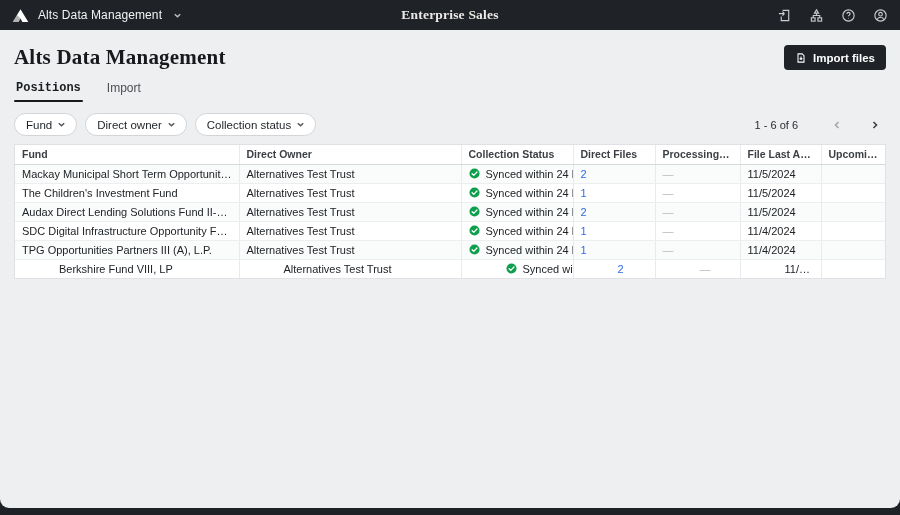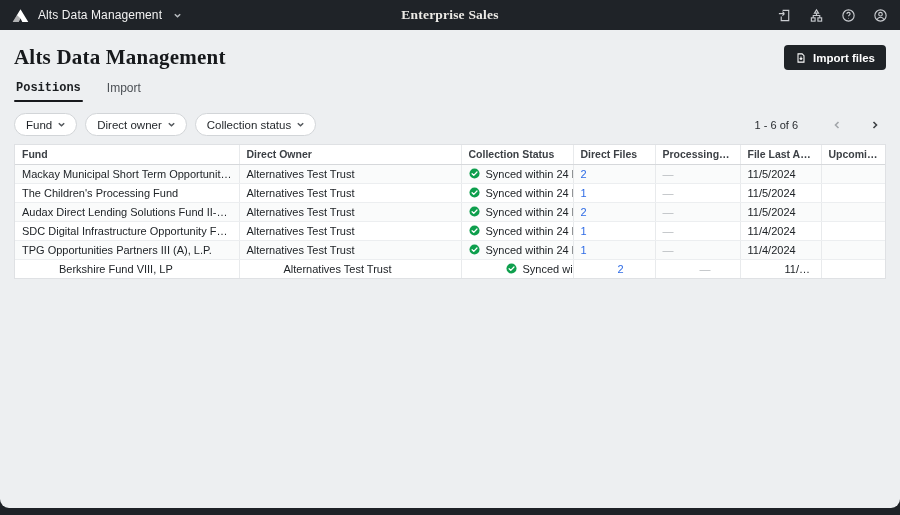--- a/index.html
+++ b/index.html
@@ -220,21 +220,21 @@
                   </svg>
                   <span>Synced within 24 hours</span>
                 </span>
               </td>
               <td><a class="file-link">2</a></td>
               <td><span class="dash">—</span></td>
               <td>11/5/2024</td>
               <td></td>
             </tr>
             <tr>
-              <td>The Children's Processing Fund</td>
+              <td>The Children's Investment Fund</td>
               <td>Alternatives Test Trust</td>
               <td>
                 <span class="status-cell">
                   <svg class="check-icon" viewBox="0 0 12 12">
                     <circle cx="6" cy="6" r="5.5" fill="#0e9f4d"></circle>
                     <path d="M3.4 6.2 L5.2 8 L8.7 4.4" stroke="#fff" stroke-width="1.4" fill="none" stroke-linecap="round" stroke-linejoin="round"></path>
                   </svg>
                   <span>Synced within 24 hours</span>
                 </span>
               </td>

